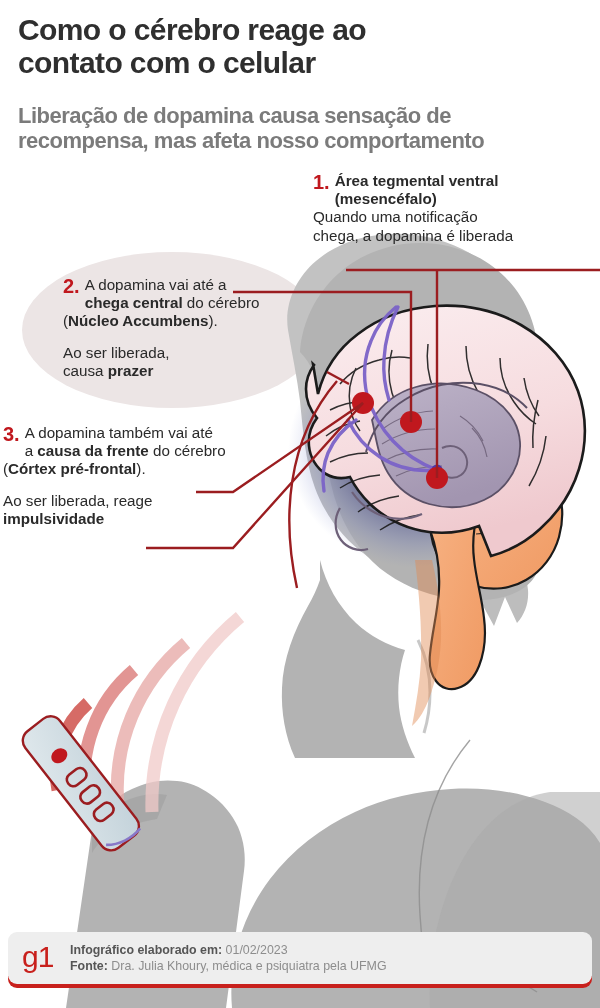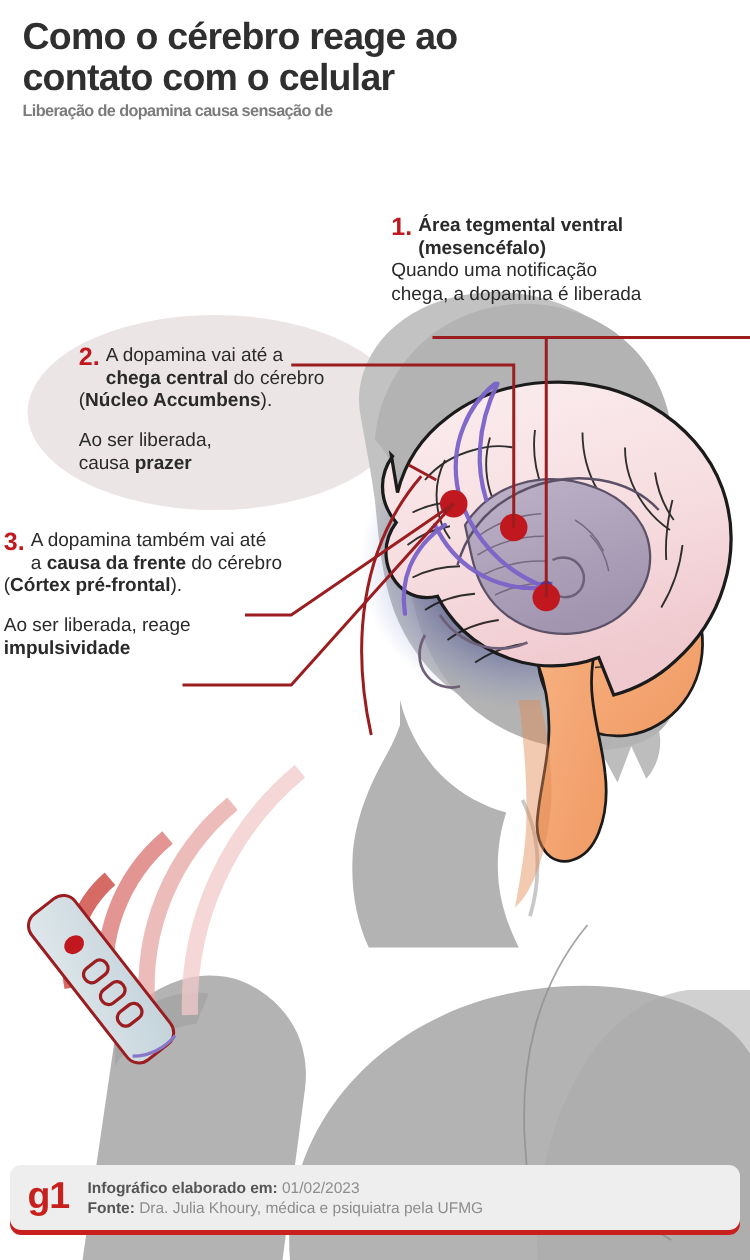--- a/index.html
+++ b/index.html
@@ -10,22 +10,22 @@
   }
   #stage{position:absolute;inset:0;width:600px;height:1007px;}
 
   
   .header{position:absolute;left:18px;top:14px;width:582px;z-index:40;}
   .title{
     font-size:30px;line-height:1.09;font-weight:bold;color:#2f2f2f;
     letter-spacing:-0.6px;margin:0;
   }
   .subtitle{
-    font-size:13px;line-height:1.13;font-weight:bold;color:#7b7b7b;
-    letter-spacing:-0.5px;margin:3px 0 0 0;
+    font-size:22px;line-height:1.13;font-weight:bold;color:#7b7b7b;
+    letter-spacing:-0.5px;margin:25px 0 0 0;
   }
 
   
   .layer{position:absolute;left:0;top:0;width:600px;height:1008px;}
   .layer svg{display:block;width:600px;height:1008px;}
 
   
   .callout{position:absolute;z-index:35;}
   .cnum{
     color:#c0181e;font-weight:bold;font-size:20px;line-height:1;
@@ -43,21 +43,21 @@
   
   .footer{position:absolute;left:8px;top:932px;width:584px;height:52px;z-index:45;}
   .footer-panel{
     position:absolute;inset:0;background:#eeeeee;border-radius:9px;
   }
   .footer-bar{
     position:absolute;left:0;top:44px;width:584px;height:12px;
     background:#c8201c;border-radius:0 0 9px 9px;
   }
   .g1{
-    position:absolute;left:14px;top:10px;font-size:30px;font-weight:bold;
+    position:absolute;left:14px;top:10px;font-size:30px;font-weight:normal;
     color:#c8201c;letter-spacing:-1px;line-height:1;
   }
   .fline{position:absolute;left:62px;font-size:12.4px;color:#8d8d8d;line-height:1.25;}
   .fline b{color:#555555;font-weight:bold;}
   #fline1{top:11px;}
   #fline2{top:27px;}
 </style>
 </head>
 <body>
 
@@ -293,20 +293,21 @@
     </svg>
   </div>
 
   <div class="header">
     <h1 class="title">
       <span>Como o cérebro reage ao</span><br>
       <span>contato com o celular</span>
     </h1>
     <p class="subtitle">
       <span>Liberação de dopamina causa sensação de</span><br>
+      <span>recompensa, mas afeta nosso comportamento</span>
     </p>
   </div>
 
   <div class="callout" id="callout1">
     <span class="cnum">1.</span>
     <div class="ctext">
       <span class="chead">Área tegmental ventral</span><br>
       <span class="chead">(mesencéfalo)</span><br>
       <span>Quando uma notificação</span><br>
       <span>chega, a dopamina é liberada</span>

